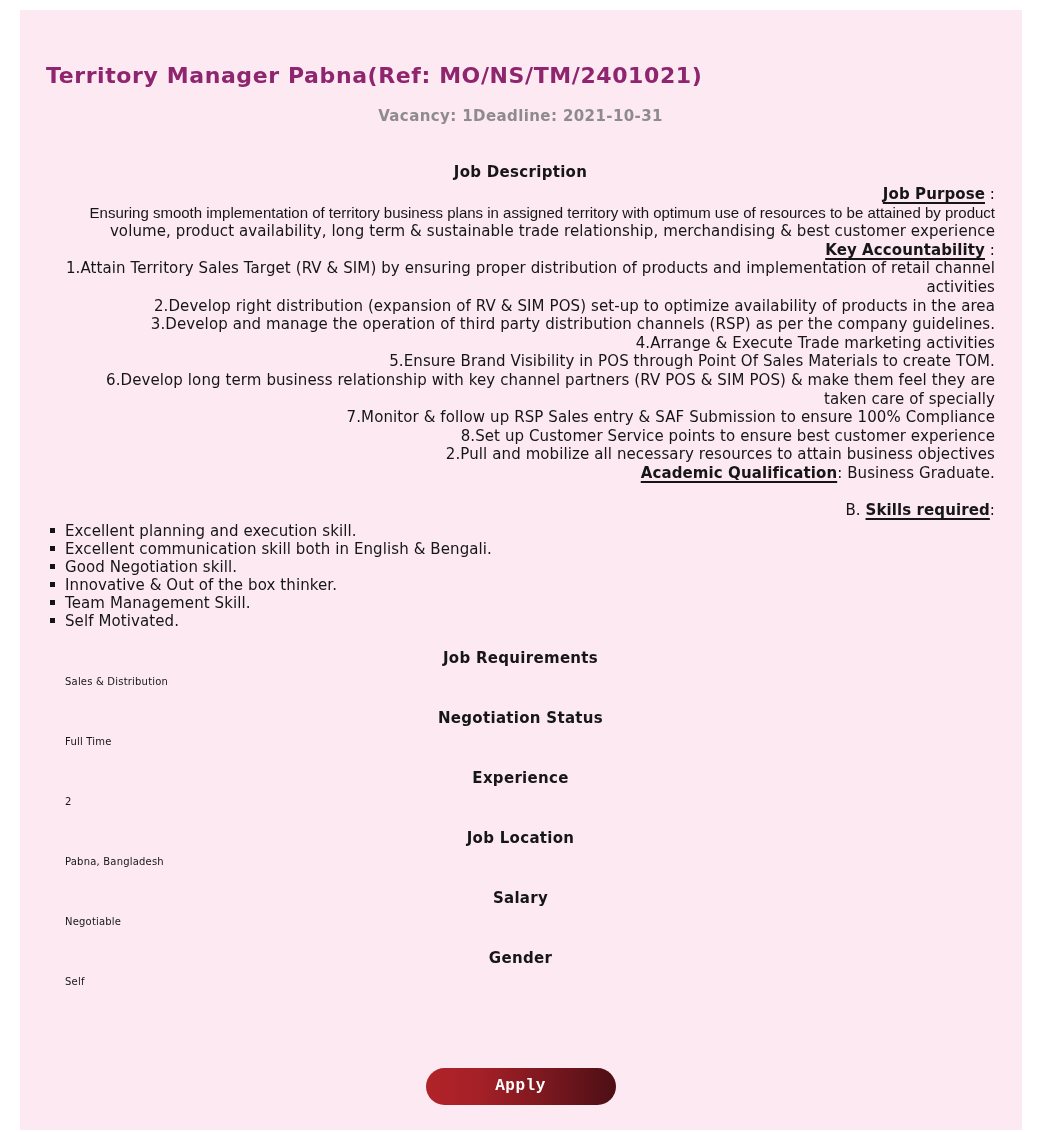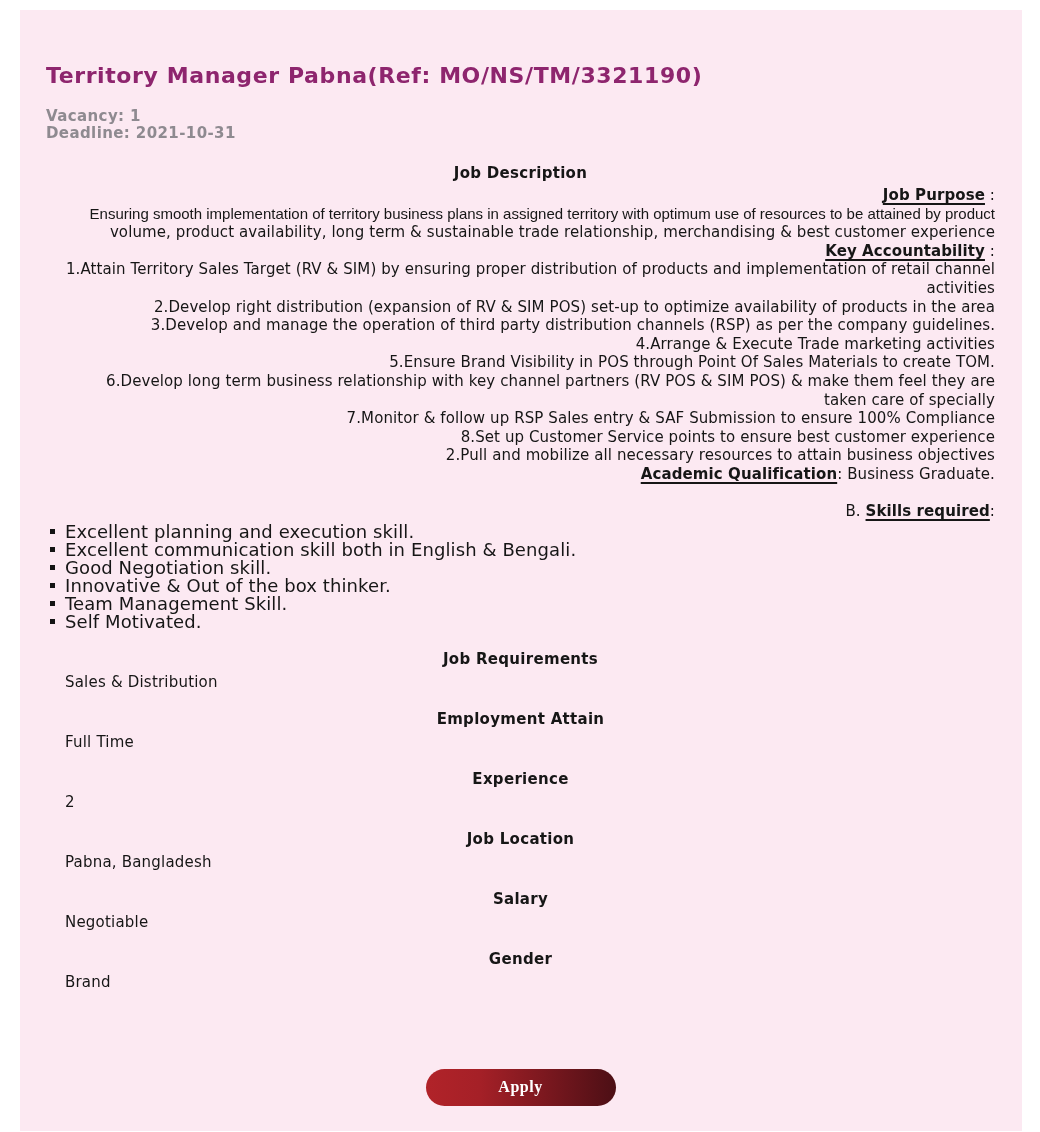--- a/index.html
+++ b/index.html
@@ -26,22 +26,21 @@
     margin: 0 0 20px 0;
   }
   .meta-row {
     display: flex;
     justify-content: center;
     color: #8e8a90;
     font-weight: bold;
     font-size: 15px;
     letter-spacing: 0.4px;
     line-height: 17px;
-    margin-bottom: 23px;
-    flex-direction: column;
+    margin-bottom: 39px;
   }
   .sec-heading {
     font-size: 15px;
     font-weight: bold;
     letter-spacing: 0.3px;
     line-height: 17px;
     margin: 0;
     color: #161616;
     text-align: center;
   }
@@ -61,63 +60,63 @@
     font-weight: bold;
     text-decoration: underline;
     text-decoration-thickness: 1.5px;
     text-underline-offset: 2.5px;
   }
   .blank-line { height: 18.6px; }
   .skills-list {
     list-style: none;
     margin: 2px 0 0 0;
     padding: 0;
-    font-size: 18px;
+    font-size: 15px;
     line-height: 18px;
     letter-spacing: 0.1px;
   }
   .skills-list li { margin: 0; }
   .bullet {
     display: inline-block;
     width: 5px;
     height: 5px;
     background: #141414;
     margin: 0 10px 2px 4px;
     vertical-align: middle;
   }
   .field { margin-top: 20px; }
   .field:first-of-type { margin-top: 21px; }
   .field-value {
     margin: 6px 0 0 19px;
-    font-size: 15px;
+    font-size: 10px;
     line-height: 17px;
     letter-spacing: 0.2px;
   }
   .apply-btn {
     display: block;
     margin: 78px auto 5px auto;
     width: 190px;
     height: 37px;
     border: none;
     border-radius: 19px;
     background: linear-gradient(90deg, #b12329 0%, #a52027 28%, #7c181f 62%, #4c0f15 100%);
     color: #ffffff;
-    font-family: Liberation Serif, serif;
+    font-family: Liberation Mono, monospace;
     font-size: 16px;
     font-weight: bold;
     letter-spacing: 0.5px;
     cursor: pointer;
   }
 </style>
 </head>
 <body>
 
 <div class="card">
 
-  <h1 class="job-title">Territory Manager Pabna(Ref: MO/NS/TM/3321190)</h1>
+  <h1 class="job-title">Territory Manager Pabna(Ref: MO/NS/TM/2401021)</h1>
 
   <div class="meta-row">
     <span>Vacancy: 1</span>
     <span>Deadline: 2021-10-31</span>
   </div>
 
   <section>
     <h2 class="sec-heading">Job Description</h2>
 
     <div class="desc">
@@ -151,39 +150,39 @@
       <li><span class="bullet"></span><span>Self Motivated.</span></li>
     </ul>
   </section>
 
   <div class="field">
     <h2 class="sec-heading">Job Requirements</h2>
     <div class="field-value">Sales &amp; Distribution</div>
   </div>
 
   <div class="field">
-    <h2 class="sec-heading">Employment Attain</h2>
+    <h2 class="sec-heading">Negotiation Status</h2>
     <div class="field-value">Full Time</div>
   </div>
 
   <div class="field">
     <h2 class="sec-heading">Experience</h2>
     <div class="field-value">2</div>
   </div>
 
   <div class="field">
     <h2 class="sec-heading">Job Location</h2>
     <div class="field-value">Pabna, Bangladesh</div>
   </div>
 
   <div class="field">
     <h2 class="sec-heading">Salary</h2>
     <div class="field-value">Negotiable</div>
   </div>
 
   <div class="field">
     <h2 class="sec-heading">Gender</h2>
-    <div class="field-value">Brand</div>
+    <div class="field-value">Self</div>
   </div>
 
   <button class="apply-btn">Apply</button>
 
 </div>
 
 </body></html>

